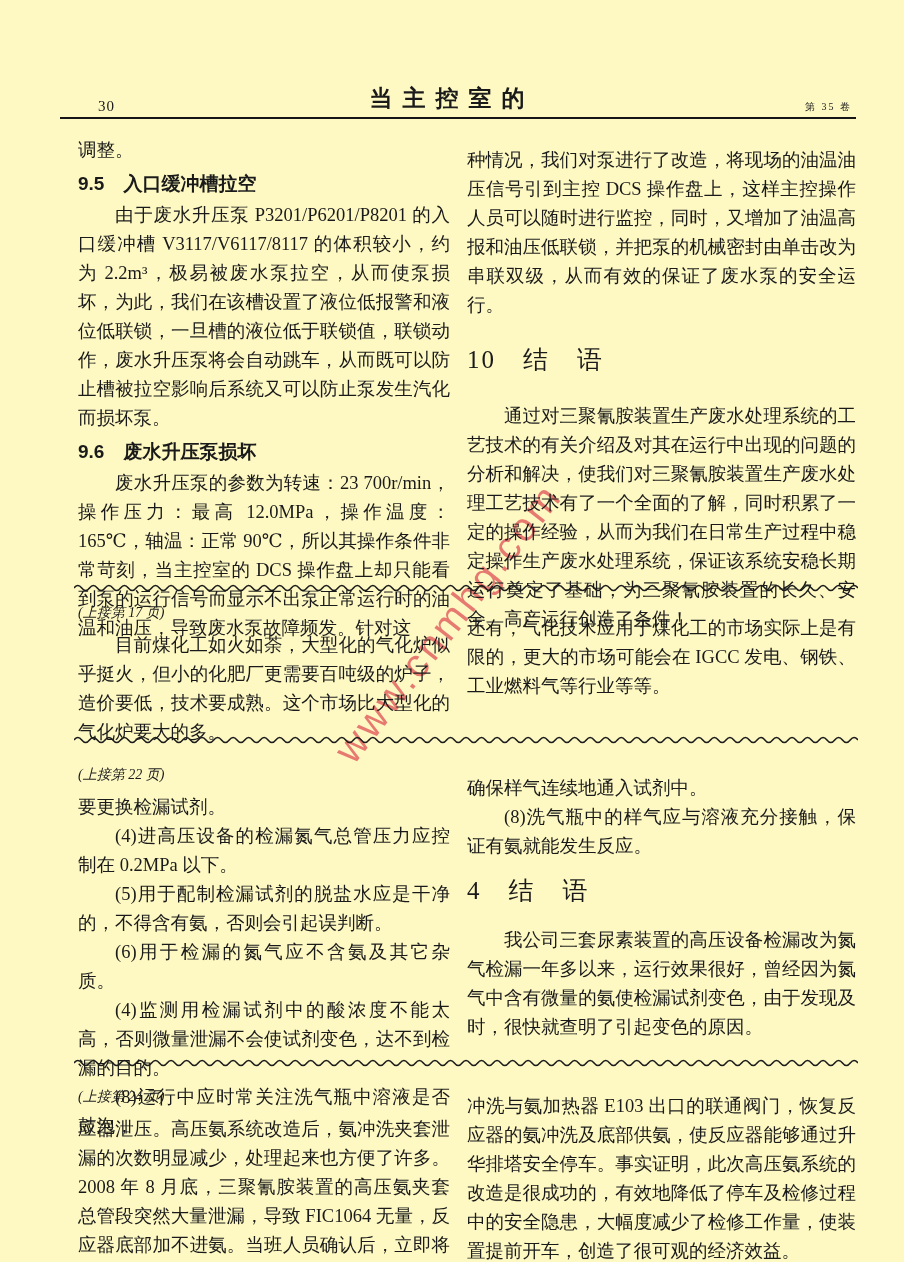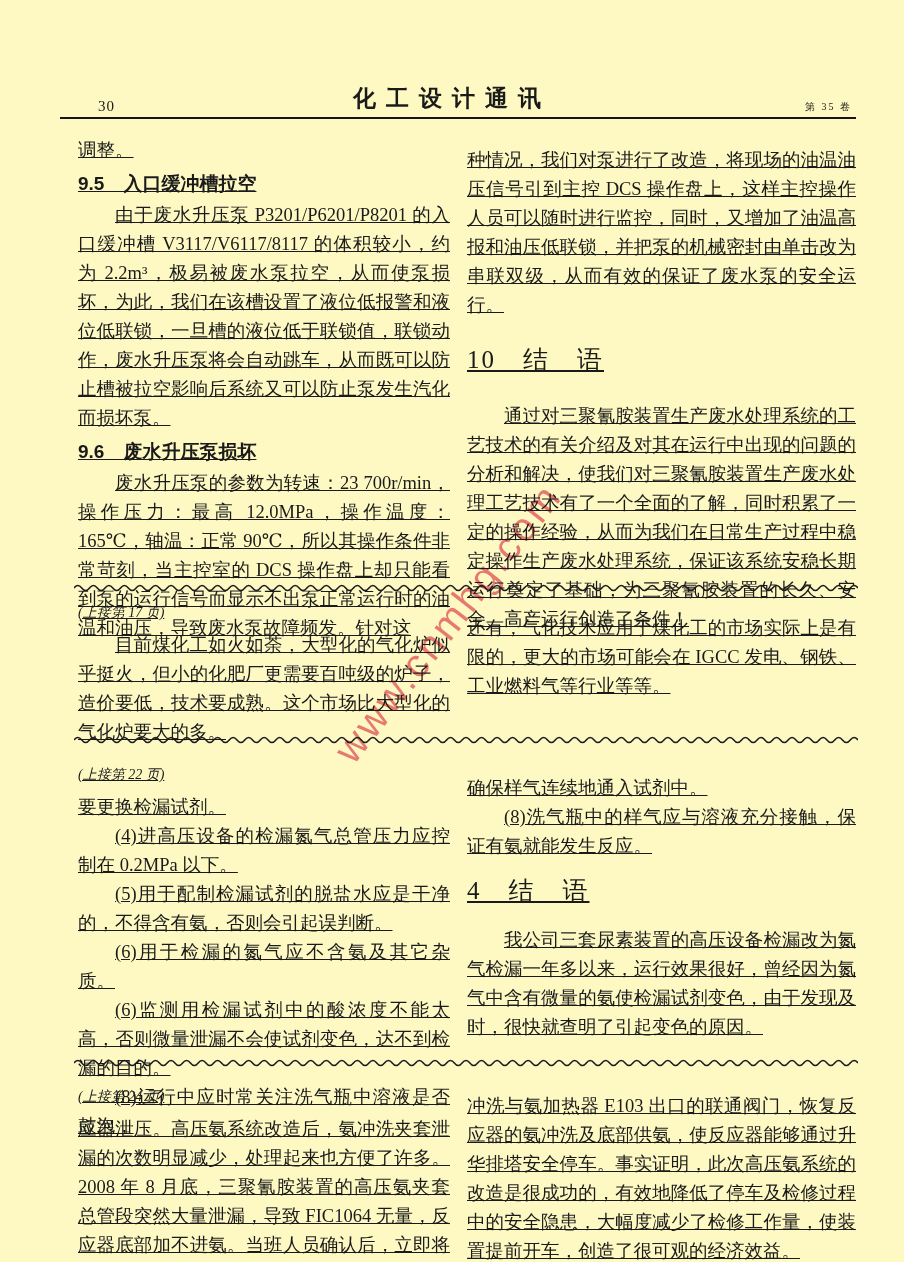--- a/index.html
+++ b/index.html
@@ -17,21 +17,21 @@
   .rule{position:absolute;left:60px;right:48px;top:117px;border-top:2.5px solid #161616;}
   
   .colL{position:absolute;left:78px;width:372px;}
   .colR{position:absolute;left:467px;width:389px;margin-top:10px;}
   .secA{top:136px;}
   .secBL{top:598px;}
   .secBR{top:604px;}
   .secC{top:760px;}
   .secCR{top:764px;}
   .secD{top:1082px;}
-  p{margin:0;text-align:justify;text-justify:inter-ideograph;text-decoration:underline;}
+  p{margin:0;text-align:justify;text-justify:inter-ideograph;}
   p.ind{text-indent:2em;}
   .hnum{font-family:"Liberation Sans","DejaVu Sans",sans-serif;
     font-weight:bold;font-size:19px;line-height:30px;margin:4px 0 2px;text-align:left;}
   .hbig{font-size:25px;line-height:36px;font-weight:500;letter-spacing:2px;
     margin:22px 0 24px;text-align:left;}
   .hbig4{margin:12px 0 17px;}
   .cont{font-style:italic;font-size:14px;margin-bottom:4px;text-align:left;}
   
   .wavy{position:absolute;left:74px;right:46px;height:10px;}
   .wavy svg{display:block;width:100%;height:10px;}
@@ -44,21 +44,21 @@
     font-size:40px;letter-spacing:3px;opacity:.82;white-space:nowrap;
     pointer-events:none;
   }
 </style>
 </head>
 <body>
 
 <div class="page">
 
   <div class="pageno">30</div>
-  <div class="jtitle">化工设计通讯</div>
+  <div class="jtitle">当主控室的</div>
   <div class="volume">第 35 卷</div>
   <div class="rule"></div>
 
   <div class="watermark" style="color: rgb(226, 95, 95);">www.cnmhg.com</div>
 
   <div class="colL secA">
     <p>调整。</p>
     <p class="hnum">9.5　入口缓冲槽拉空</p>
     <p class="ind">由于废水升压泵 P3201/P6201/P8201 的入口缓冲槽 V3117/V6117/8117 的体积较小，约为 2.2m³，极易被废水泵拉空，从而使泵损坏，为此，我们在该槽设置了液位低报警和液位低联锁，一旦槽的液位低于联锁值，联锁动作，废水升压泵将会自动跳车，从而既可以防止槽被拉空影响后系统又可以防止泵发生汽化而损坏泵。</p>
     <p class="hnum">9.6　废水升压泵损坏</p>
@@ -90,21 +90,21 @@
         <path class="wavepath" fill="none" stroke="#1c1c1c" stroke-width="1.6" d="M0 6 q4 -5 8 0 t8 0 t8 0 t8 0 t8 0 t8 0 t8 0 t8 0 t8 0 t8 0 t8 0 t8 0 t8 0 t8 0 t8 0 t8 0 t8 0 t8 0 t8 0 t8 0 t8 0 t8 0 t8 0 t8 0 t8 0 t8 0 t8 0 t8 0 t8 0 t8 0 t8 0 t8 0 t8 0 t8 0 t8 0 t8 0 t8 0 t8 0 t8 0 t8 0 t8 0 t8 0 t8 0 t8 0 t8 0 t8 0 t8 0 t8 0 t8 0 t8 0 t8 0 t8 0 t8 0 t8 0 t8 0 t8 0 t8 0 t8 0 t8 0 t8 0 t8 0 t8 0 t8 0 t8 0 t8 0 t8 0 t8 0 t8 0 t8 0 t8 0 t8 0 t8 0 t8 0 t8 0 t8 0 t8 0 t8 0 t8 0 t8 0 t8 0 t8 0 t8 0 t8 0 t8 0 t8 0 t8 0 t8 0 t8 0 t8 0 t8 0 t8 0 t8 0 t8 0 t8 0 t8 0 t8 0 t8 0 t8 0 t8 0 t8 0 t8 0"></path>
       </svg>
   </div>
 
   <div class="colL secC">
     <p class="cont">(上接第 22 页)</p>
     <p>要更换检漏试剂。</p>
     <p class="ind">(4)进高压设备的检漏氮气总管压力应控制在 0.2MPa 以下。</p>
     <p class="ind">(5)用于配制检漏试剂的脱盐水应是干净的，不得含有氨，否则会引起误判断。</p>
     <p class="ind">(6)用于检漏的氮气应不含氨及其它杂质。</p>
-    <p class="ind">(6)监测用检漏试剂中的酸浓度不能太高，否则微量泄漏不会使试剂变色，达不到检漏的目的。</p>
+    <p class="ind">(4)监测用检漏试剂中的酸浓度不能太高，否则微量泄漏不会使试剂变色，达不到检漏的目的。</p>
     <p class="ind">(8)运行中应时常关注洗气瓶中溶液是否鼓泡，</p>
   </div>
   <div class="colR secCR">
     <p>确保样气连续地通入试剂中。</p>
     <p class="ind">(8)洗气瓶中的样气应与溶液充分接触，保证有氨就能发生反应。</p>
     <p class="hbig hbig4">4　结　语</p>
     <p class="ind">我公司三套尿素装置的高压设备检漏改为氮气检漏一年多以来，运行效果很好，曾经因为氮气中含有微量的氨使检漏试剂变色，由于发现及时，很快就查明了引起变色的原因。</p>
   </div>
 
   <div class="wavy w3">

